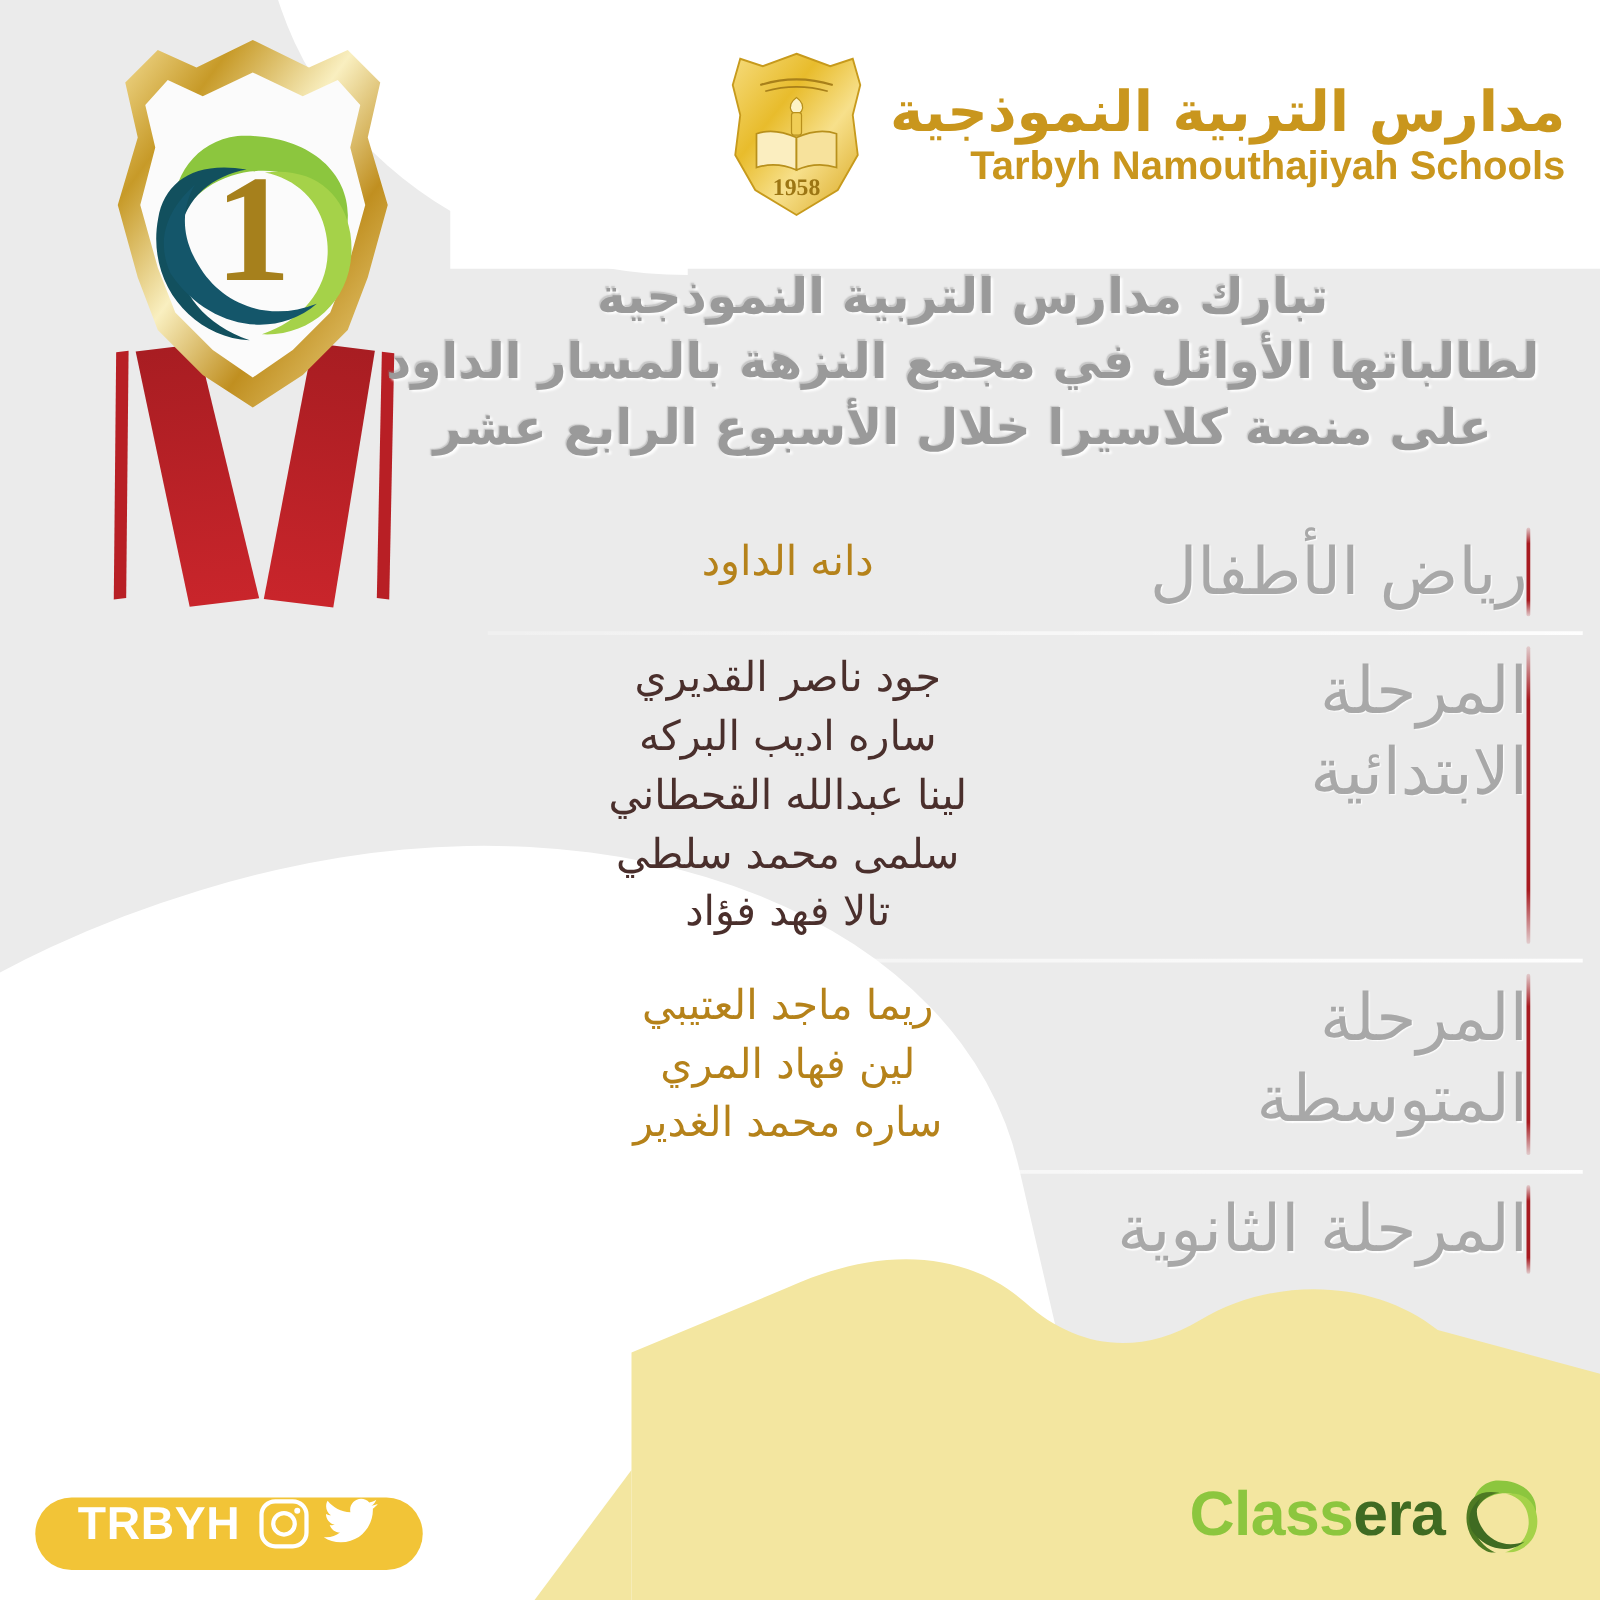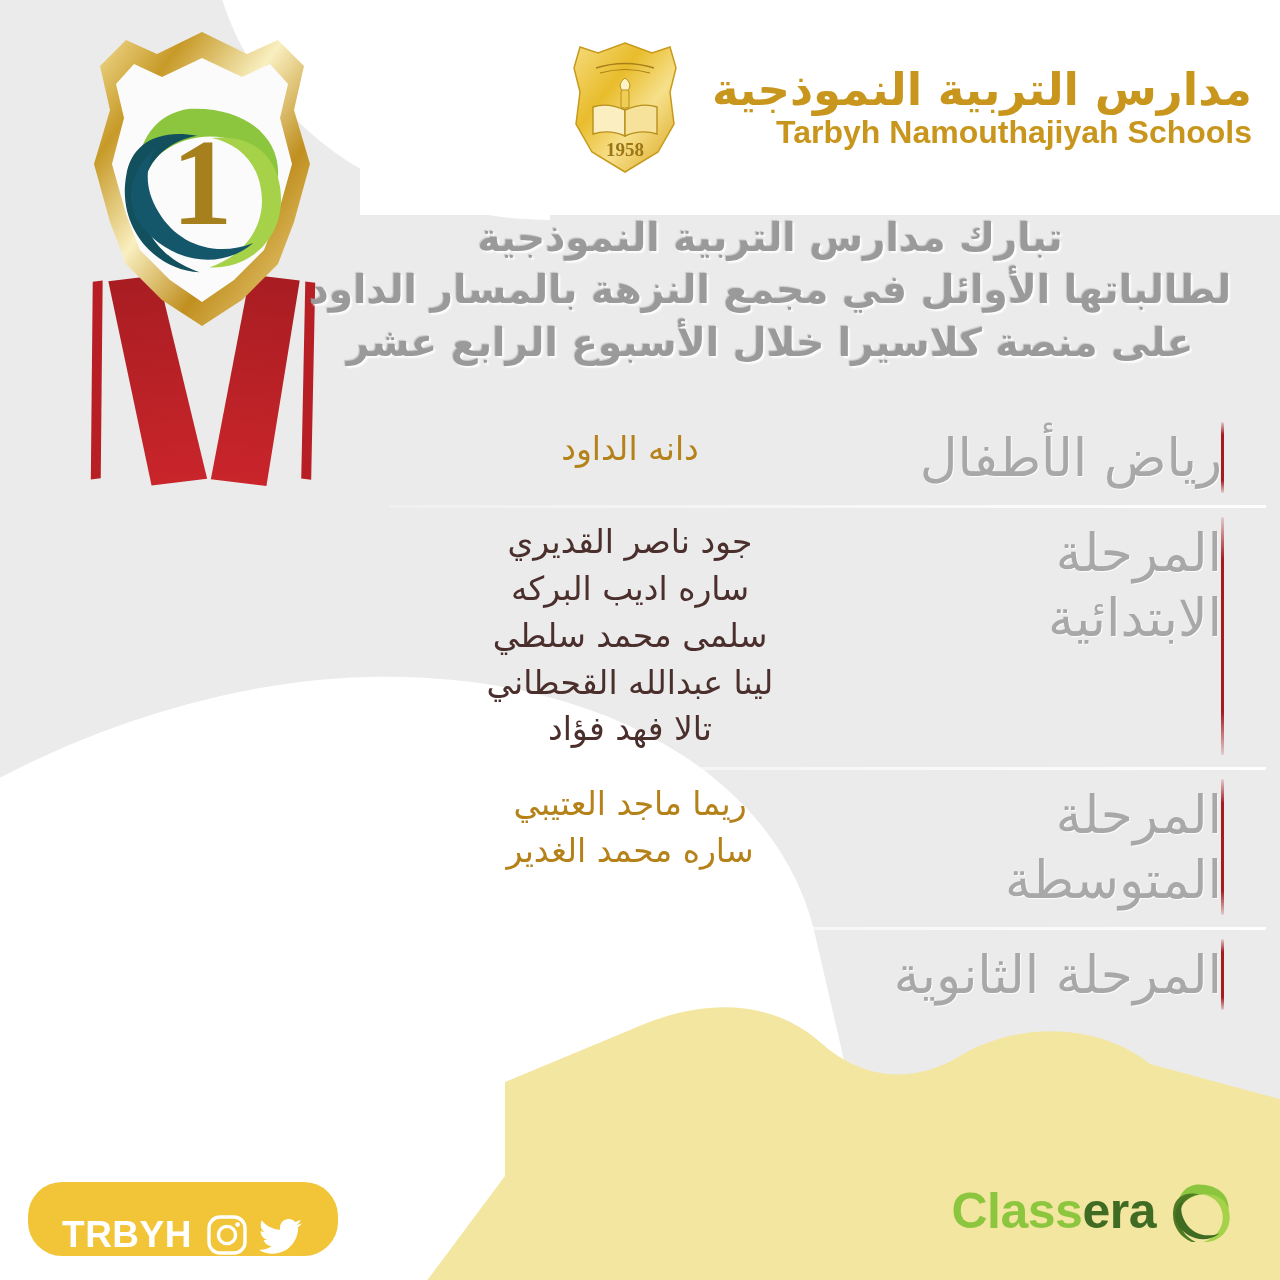--- a/index.html
+++ b/index.html
@@ -72,21 +72,20 @@
     position: absolute;
     top: 40px; right: 28px;
     z-index: 6;
     display: flex; align-items: center; gap: 16px;
   }
   .header-text { text-align: right; }
   .school-ar {
     font-size: 45px; font-weight: 700; color: #c9961d;
     letter-spacing: -1px; line-height: 1.12;
     white-space: nowrap;
-    margin-left: 12px;
   }
   .school-en {
     font-size: 32px; font-weight: 700; color: #c9961d;
     line-height: 1.1; white-space: nowrap;
     font-family: "Liberation Sans", sans-serif;
   }
   .crest { width: 118px; height: 135px; flex: 0 0 auto; }
 
   
   .headline {
@@ -164,25 +163,25 @@
   .name.maroon { color: #4a2f2c; }
 
   .sec-kg .names { padding-top: 2px; }
   .sec-kg .stage-label { letter-spacing: 1px; }
 
   
   .social-pill {
     position: absolute;
     left: 28px; bottom: 24px;
     z-index: 8;
-    height: 74px;
+    height: 58px;
     min-width: 310px;
     border-radius: 34px;
     background: #f2c437;
-    display: flex; align-items: flex-end; gap: 10px;
+    display: flex; align-items: flex-start; gap: 10px;
     padding: 0 34px 0 26px;
   }
   .social-pill .glyph { flex: 0 0 auto; display: block; }
   .social-handle {
     color: #ffffff;
     font-size: 37px;
     font-weight: 700;
     letter-spacing: 0.5px;
     font-family: "Liberation Sans", sans-serif;
     margin-inline-start: 4px;
@@ -318,31 +317,32 @@
         <div class="name gold">دانه الداود</div>
       </div>
     </div>
 
     <div class="section">
       <div class="rule"></div>
       <div class="stage-label">المرحلة الابتدائية</div>
       <div class="names">
         <div class="name maroon">جود ناصر القديري</div>
         <div class="name maroon">ساره اديب البركه</div>
+        <div class="name maroon">لينا عبدالله القحطاني</div>
         <div class="name maroon">سلمى محمد سلطي</div>
-        <div class="name maroon">لينا عبدالله القحطاني</div>
         <div class="name maroon">تالا فهد فؤاد</div>
       </div>
     </div>
 
     <div class="section">
       <div class="rule"></div>
       <div class="stage-label">المرحلة المتوسطة</div>
       <div class="names">
         <div class="name gold">ريما ماجد العتيبي</div>
+        <div class="name gold">لين فهاد المري</div>
         <div class="name gold">ساره محمد الغدير</div>
       </div>
     </div>
 
     <div class="section">
       <div class="rule"></div>
       <div class="stage-label">المرحلة الثانوية</div>
     </div>
 
   </div>

